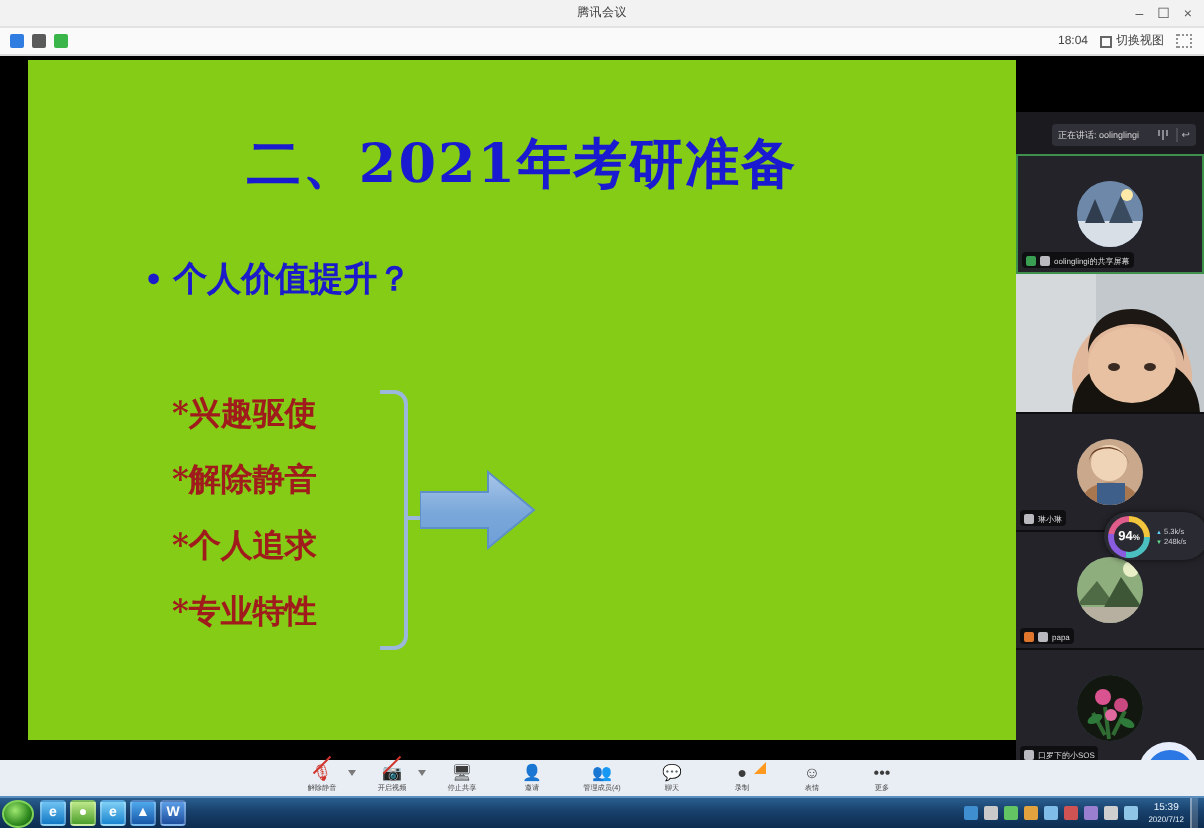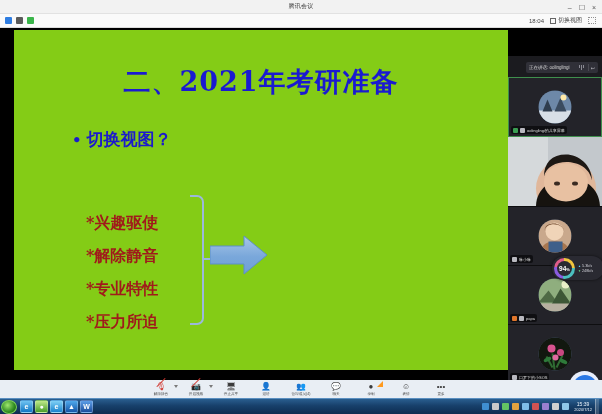--- a/index.html
+++ b/index.html
@@ -72,21 +72,21 @@
     white-space:nowrap;
   }
   .slide-sub {
     position:absolute; left:58px; top:98px;
     font-family:"DejaVu Serif", serif;
     font-size:17px; font-weight:bold; color:#1b1bcc;
   }
   .slide-sub .dot { font-size:15px; margin-right:5px; }
 
   .col-left {
-    position:absolute; left:72px; top:176px; width:120px;
+    position:absolute; left:72px; top:160px; width:120px;
   }
   .col-right {
     position:absolute; left:258px; top:160px; width:150px;
   }
   .ritem {
     font-family:"DejaVu Serif", serif;
     font-weight:bold;
     color:#9e2222;
     white-space:nowrap;
   }
@@ -302,28 +302,28 @@
     </div>
   </div>
 
   <div class="stage">
 
     <div class="slide">
 
       <div class="slide-title">二、2021年考研准备</div>
 
       <div class="slide-sub">
-        <span class="dot">•</span><span>切换视图？</span>
+        <span class="dot">•</span><span>个人价值提升？</span>
       </div>
 
       <div class="col-left">
         <div class="ritem">*兴趣驱使</div>
         <div class="ritem">*解除静音</div>
+        <div class="ritem">*个人追求</div>
         <div class="ritem">*专业特性</div>
-        <div class="ritem">*压力所迫</div>
       </div>
 
       <div class="bracket"></div>
       <div class="bracket-tip"></div>
 
       <div class="arrow">
         <svg width="58" height="40" viewBox="0 0 58 40">
           <defs>
             <linearGradient id="agr" x1="0" y1="0" x2="0" y2="1">
               <stop offset="0%" stop-color="#a8c6e8"></stop>

